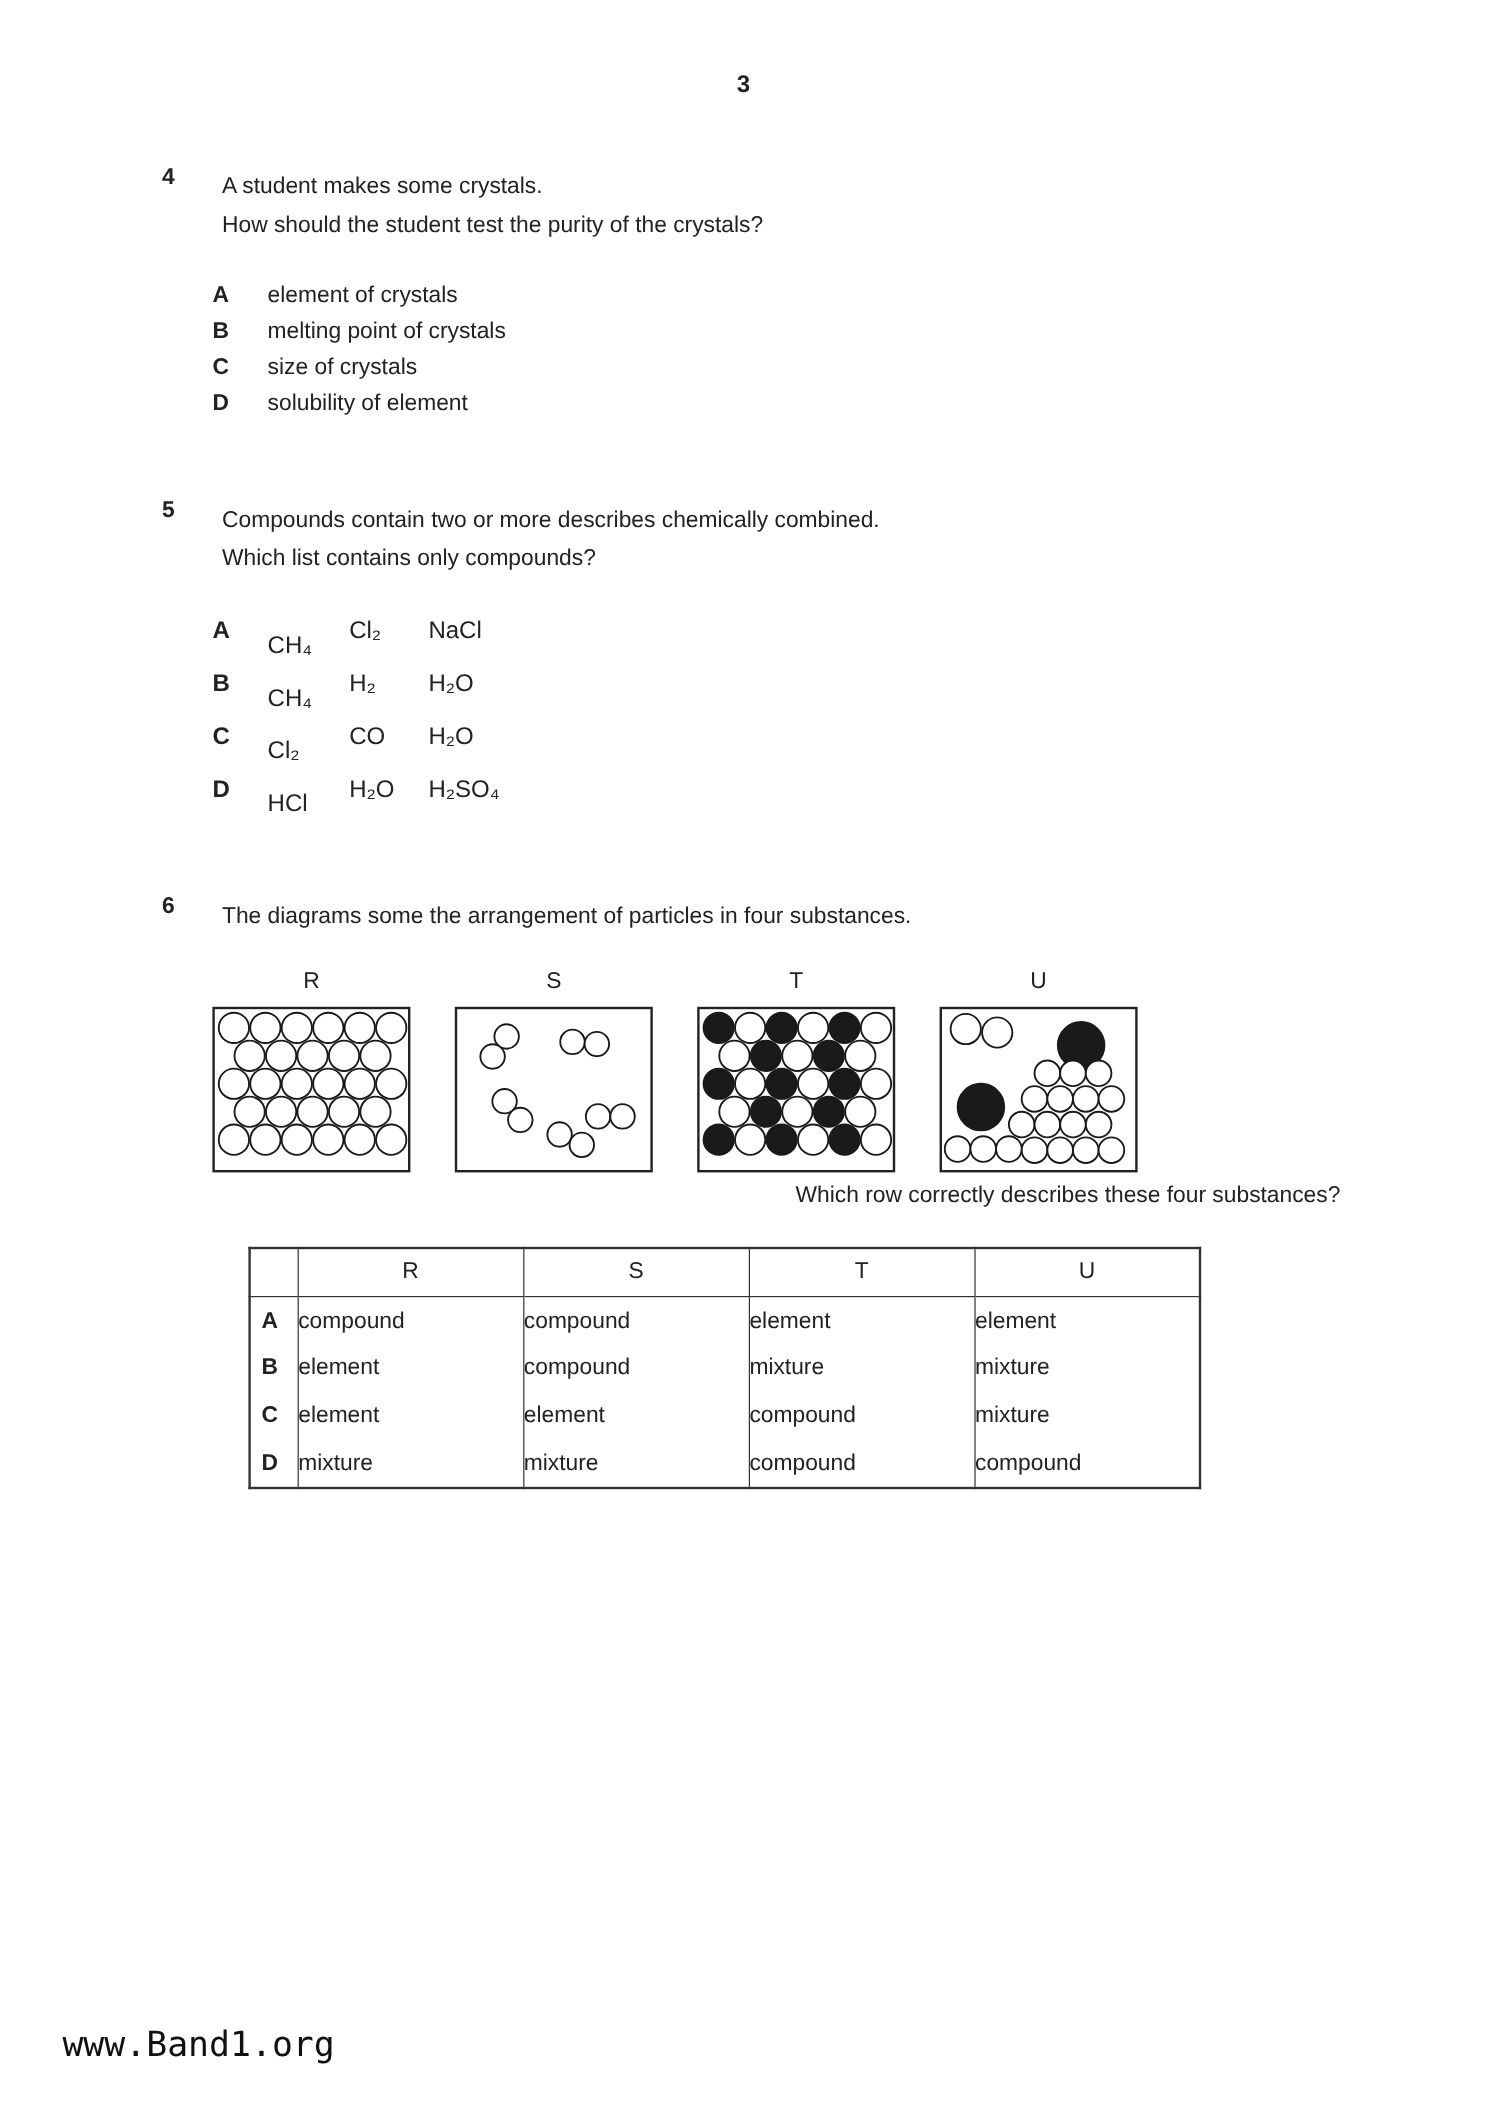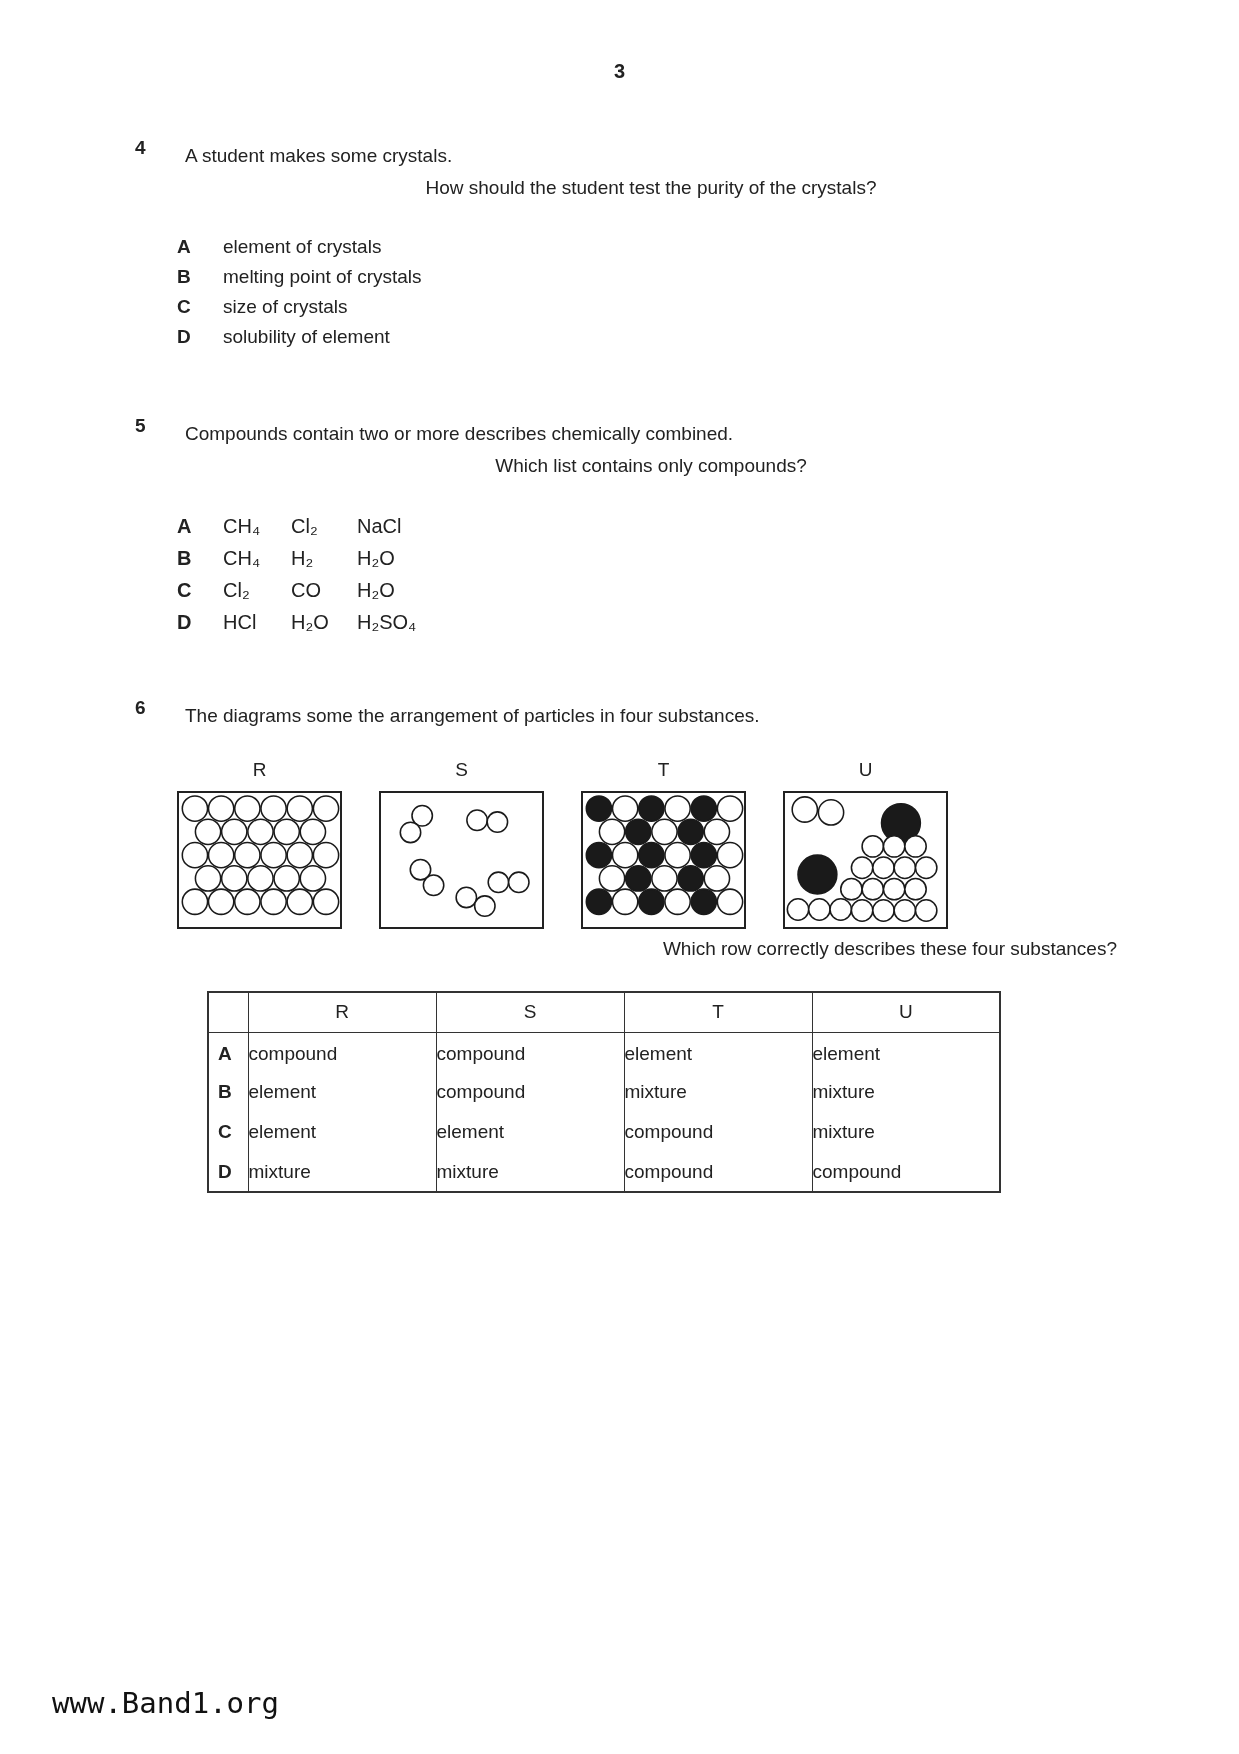--- a/index.html
+++ b/index.html
@@ -33,27 +33,27 @@
   .q6 { margin-top: 58px; }
   .q-num {
     font-weight: 700;
     font-size: 19px;
     width: 42px;
     flex: none;
     line-height: 24px;
   }
   .q-body { flex: 1; font-size: 19px; line-height: 24px; }
   .q-body p { margin: 8px; }
-  .stem-2 { margin-top: 36px; text-align: center; }
+  .stem-2 { margin-top: 36px; }
   .options { margin-top: 32px; }
   .option { display: flex; line-height: 30px; }
   .opt-letter { font-weight: 700; width: 46px; flex: none; }
   .formula-row { display: flex; line-height: 32px; font-size: 20px; }
   .formula-row .opt-letter { line-height: 32px; }
-  .f1 { width: 68px; }
+  .f1 { width: 68px; margin-top: 12px; }
   .f2 { width: 66px; }
 
   .diagrams { margin-top: 30px; display: flex; gap: 37px; }
   .figure { width: 165px; }
   .fig-label { text-align: center; font-size: 19px; margin-bottom: 9px; }
   .fig-box {
     width: 165px;
     height: 138px;
     border: 2px solid #222;
     background: #fff;

